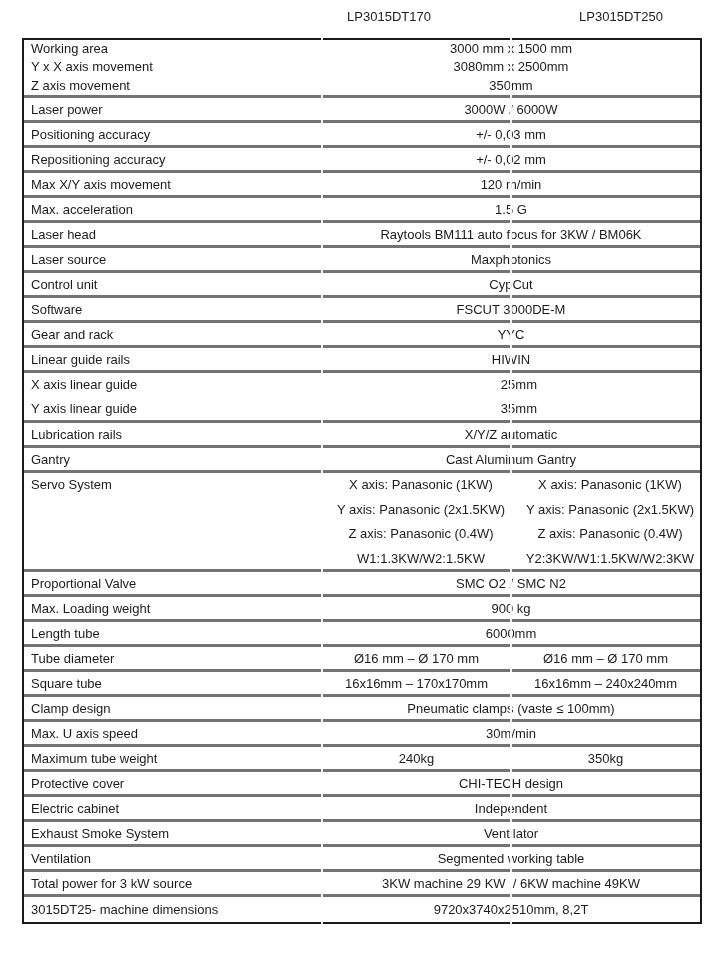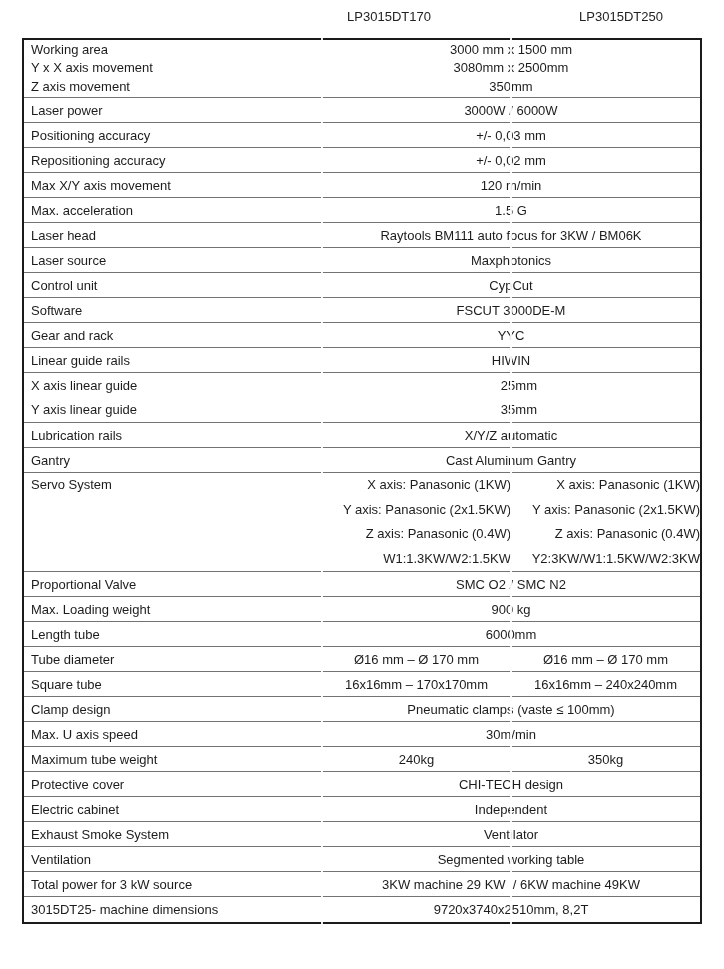--- a/index.html
+++ b/index.html
@@ -36,30 +36,30 @@
     background:#ffffff;
     opacity:.9;
   }
   #vline-1{left:297px;}
   #vline-2{left:486px;}
   .row{
     display:flex;
     align-items:center;
     box-sizing:border-box;
     height:25px;
-    border-bottom:1px solid #737373;
+    border-bottom:3px solid #737373;
     font-size:13px;
     line-height:normal;
   }
   .row:last-child{border-bottom:none;}
   .c{box-sizing:border-box;}
   .c-label{width:298px;padding-left:7px;}
   .c-span{width:378px;text-align:center;}
   .c-col{width:189px;text-align:center;}
-  .c-col.left{text-align:right;padding-left:9px;}
+  .c-col.left{text-align:center;padding-left:9px;}
   .line{white-space:pre-wrap;}
   .row-triple{height:58px;}
   .row-triple .line{line-height:18.6px;}
   .row-double{height:50px;gap:28px;}
   .row-double .line{line-height:24px;}
   .row-servo{height:99px;align-items:flex-start;}
   .row-servo .line{line-height:24.5px;}
 </style>
 </head>
 <body>

